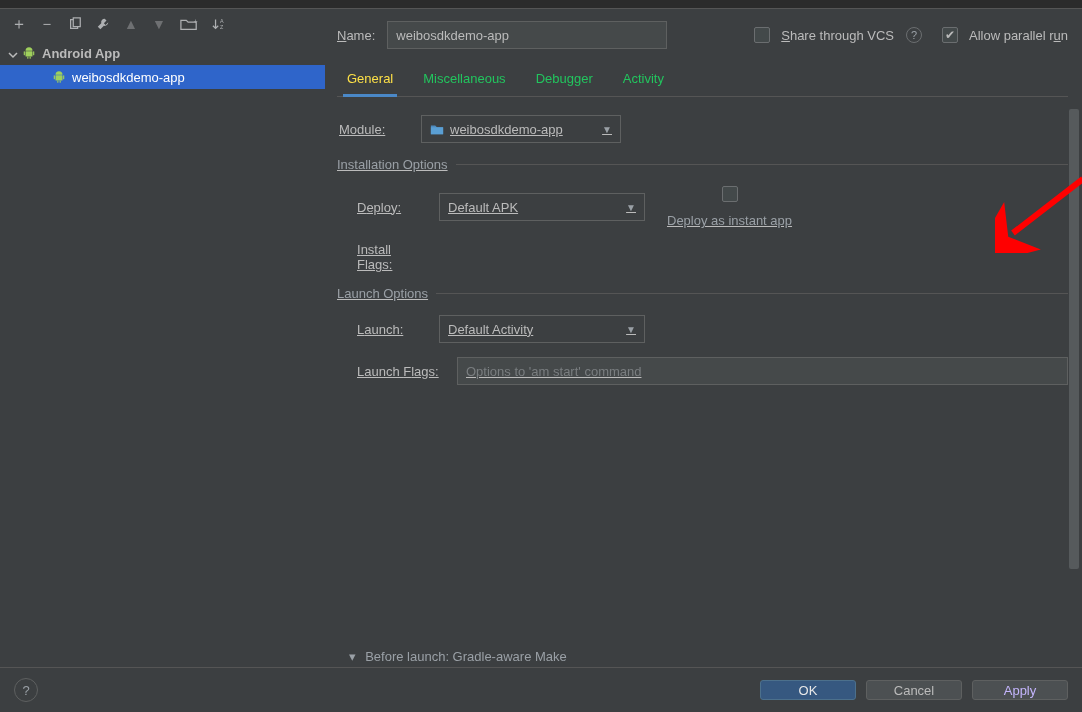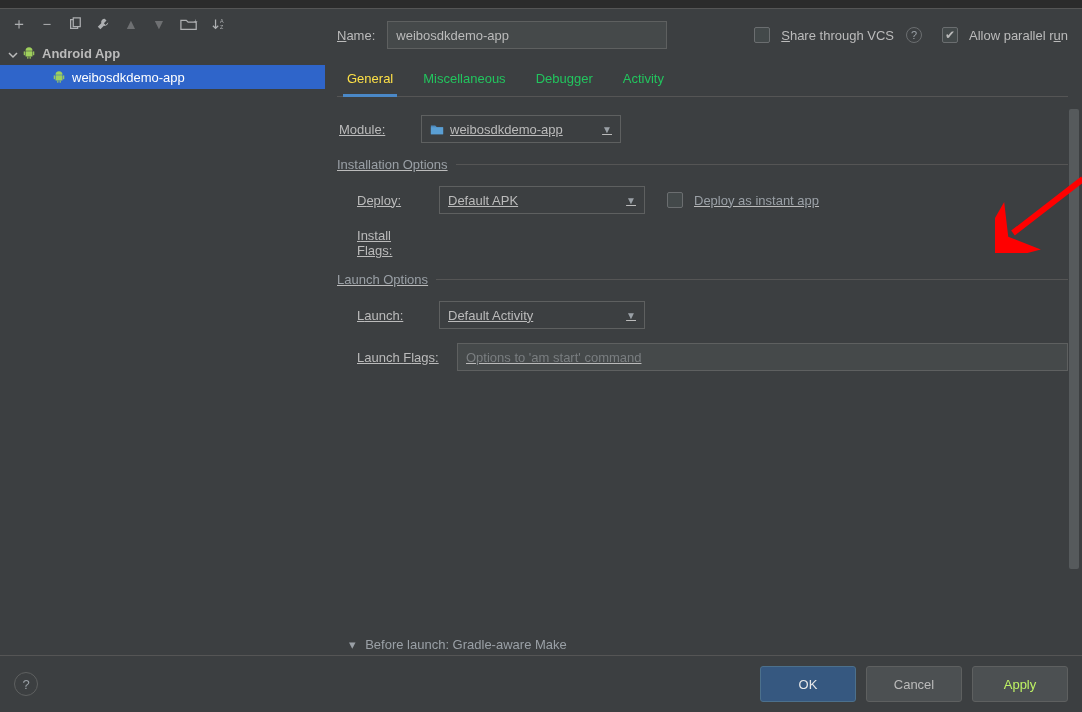--- a/index.html
+++ b/index.html
@@ -251,34 +251,34 @@
   
   .footer {
     border-top: 1px solid #555;
     padding: 10px 14px;
     display: flex;
     align-items: center;
     gap: 10px;
   }
   .footer .spacer { flex: 1; }
   .btn {
-    width: 96px; height: 36px;
+    width: 96px; height: 20px;
     display: inline-flex; align-items: center; justify-content: center;
     border: 1px solid #5e6060;
     background: #4c5052;
     color: #bbbbbb;
     border-radius: 3px;
   }
   .btn.primary {
     background: #365880;
     border-color: #4c708c;
     color: #e8e8e8;
   }
   .btn.disabled {
-    color: #bef264;
+    color: #c4b5fd;
   }
   .help-big {
     width: 24px; height: 24px;
     border: 1px solid #5e6060;
     border-radius: 50%;
     display: inline-flex; align-items: center; justify-content: center;
     color: #9aa0a6;
   }
 
   
@@ -425,21 +425,21 @@
           <span>Installation Options</span>
           <span class="rule"></span>
         </div>
 
         <div class="form-row sub">
           <span class="label-col"><span class="underline-letter">D</span>eploy:</span>
           <div class="combo" style="width:206px;">
             <span>Default APK</span>
             <span class="caret">▼</span>
           </div>
-          <span class="chkrow" style="margin-left:12px;">
+          <span class="chkrow" style="margin-left:12px;flex-direction:column;">
             <span class="chk"></span>
             <span style="color:#9aa0a6;">Deploy as instant app</span>
           </span>
         </div>
 
         <div class="form-row sub">
           <span class="label-col"><span class="underline-letter">I</span>nstall Flags:</span>
         </div>
 
         <div class="group-header">

